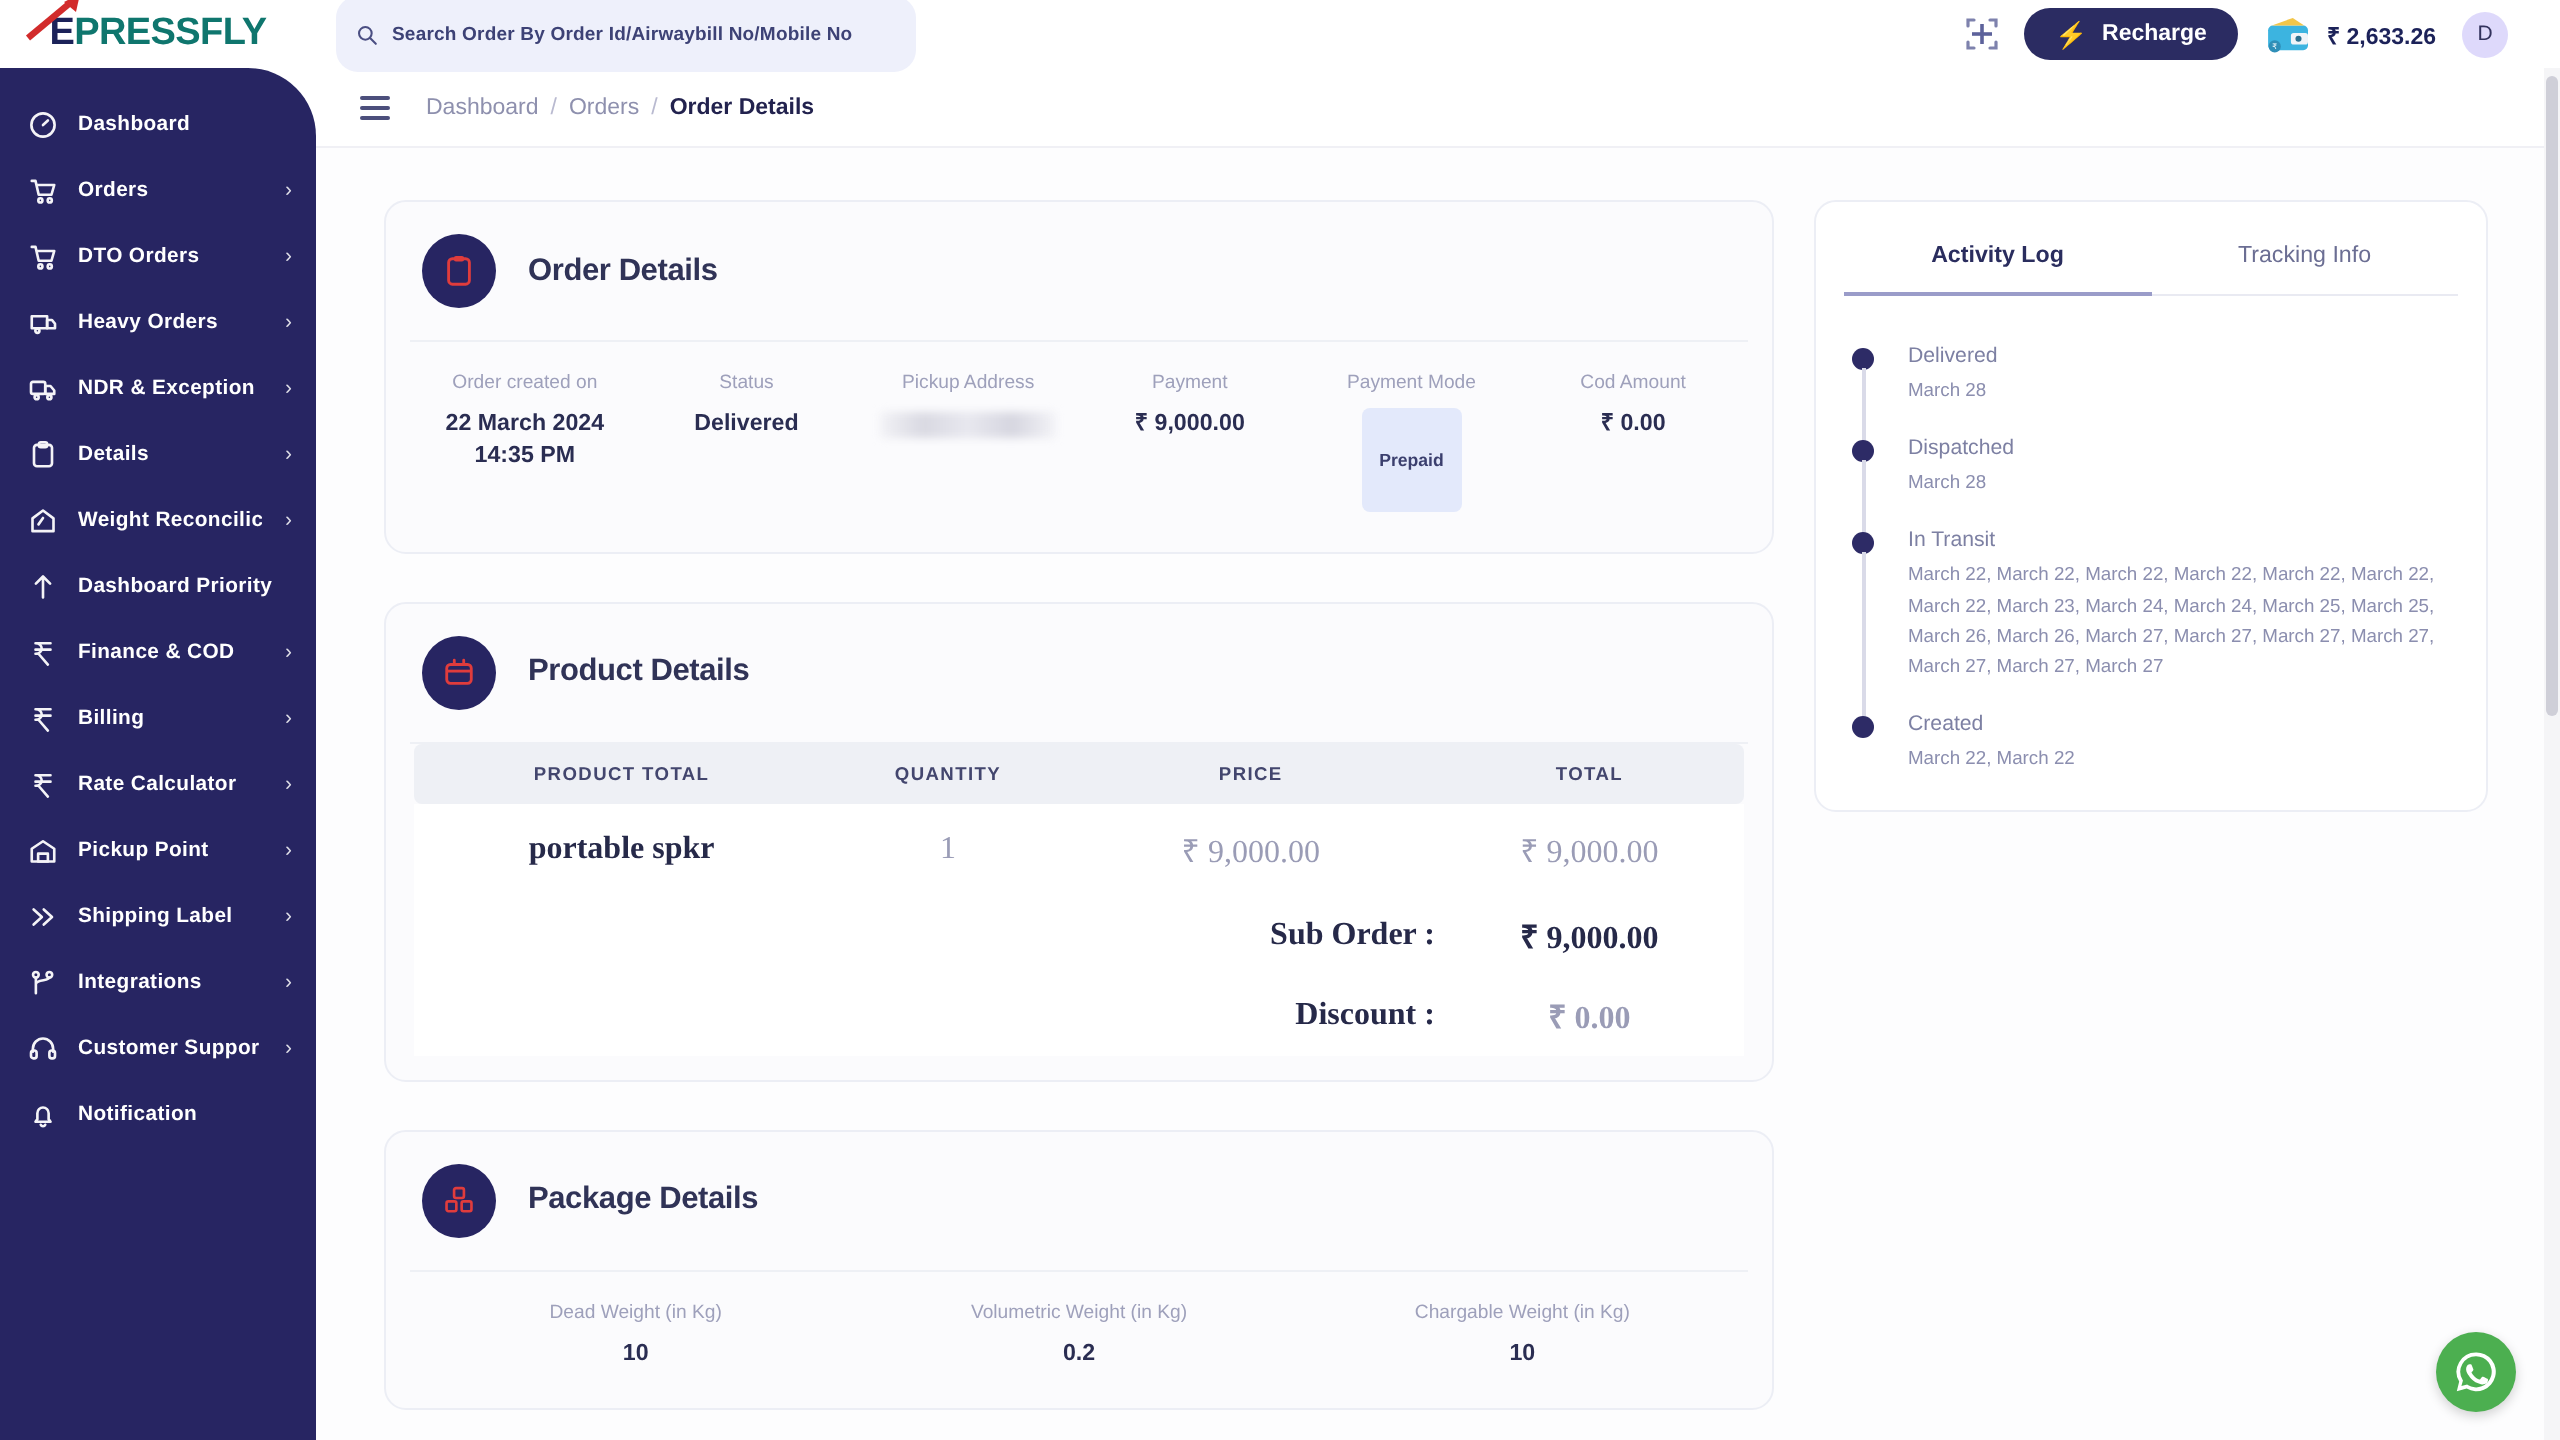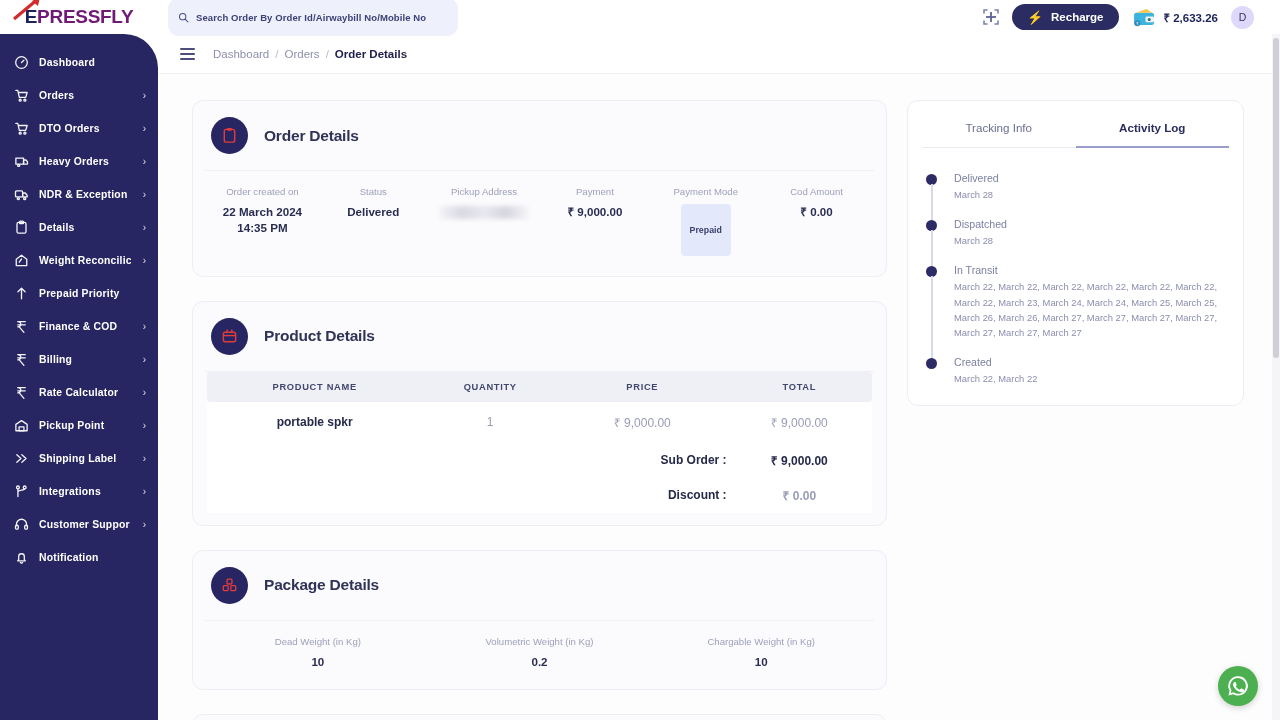--- a/index.html
+++ b/index.html
@@ -18,21 +18,21 @@
     background: #ffffff; display: flex; align-items: center; z-index: 30;
   }
   .logo {
     width: 158px; display: flex; align-items: center; justify-content: center;
     position: relative; height: 34px;
   }
   .logo-text {
     font-size: 19px; font-weight: bold; letter-spacing: -0.3px;
     color: #1c2259; position: relative; white-space: nowrap;
   }
-  .logo-text .fly { color: #701a75; }
+  .logo-text .fly { color: #0f766e; }
   .logo-arrow { position: absolute; left: 12px; top: -5px; pointer-events: none; }
 
   .searchbox {
     margin-left: 10px; width: 290px; height: 38px; border-radius: 11px;
     background: #eef0fb; display: flex; align-items: center; padding: 0 10px; gap: 7px;
   }
   .searchbox .ph {
     font-size: 9.5px; color: #3d4276; font-weight: bold; letter-spacing: 0.1px;
     white-space: nowrap; overflow: hidden;
   }
@@ -119,21 +119,21 @@
   }
 
   
   .ptable { width: 100%; border-collapse: collapse; margin: 0 14px 12px 14px; width: calc(100% - 28px); }
   .ptable thead th {
     background: #eef0f5; font-size: 9.3px; font-weight: bold; color: #43466e;
     letter-spacing: .7px; padding: 10px 0; text-align: center;
   }
   .ptable thead th:first-child { border-top-left-radius: 4px; border-bottom-left-radius: 4px; }
   .ptable thead th:last-child { border-top-right-radius: 4px; border-bottom-right-radius: 4px; }
-  .ptable tbody td { padding: 12px 0; text-align: center; font-size: 12px; color: #9a9cb6; background: #fff; }
+  .ptable tbody td { padding: 12px 0; text-align: center; font-size: 16px; color: #9a9cb6; background: #fff; font-family: Liberation Serif, serif; }
   .ptable tbody td.pname { font-weight: bold; color: #262949; }
   .sumrow td { padding: 9px 0 9px 0 !important; background: #fff; }
   .sum-lbl { text-align: right !important; font-size: 10.8px; font-weight: bold; color: #262949 !important; padding-right: 14px !important; }
   .sum-val { font-size: 10.6px; font-weight: bold; color: #262949 !important; }
   .sum-val.muted { color: #9a9cb6 !important; }
   .sum-val.green { color: #18a97b !important; }
 
   
   .log-card { background:#fff; border:1px solid #eceef5; border-radius: 11px; padding: 0 0 14px 0; }
   .tabs { display: flex; padding: 0 14px; }
@@ -281,21 +281,21 @@
           <path d="M2.4 13.4 L2.4 6.6 L8 2.4 L13.6 6.6 L13.6 13.4 Z" fill="none" stroke="#ffffff" stroke-width="1.4" stroke-linecap="round" stroke-linejoin="round"></path>
           <path d="M5.6 9.8 L8 6.4" fill="none" stroke="#ffffff" stroke-width="1.4" stroke-linecap="round" stroke-linejoin="round"></path>
         </svg>
         <span class="lbl">Weight Reconcilic</span>
         <span class="chev">›</span>
       </div>
       <div class="nav-item">
         <svg class="ico" viewBox="0 0 16 16">
           <path d="M8 13.6 L8 2.6 M4.2 6.2 L8 2.4 L11.8 6.2" fill="none" stroke="#ffffff" stroke-width="1.4" stroke-linecap="round" stroke-linejoin="round"></path>
         </svg>
-        <span class="lbl">Prepaid Priority</span>
+        <span class="lbl">Dashboard Priority</span>
       </div>
       <div class="nav-item">
         <svg class="ico" viewBox="0 0 16 16">
           <path d="M4 2.8h8 M4 6.2h8 M4 2.8c4.4 0 4.4 5.6 0 5.6h1.6l5 5.8" fill="none" stroke="#ffffff" stroke-width="1.4" stroke-linecap="round" stroke-linejoin="round"></path>
         </svg>
         <span class="lbl">Finance &amp; COD</span>
         <span class="chev">›</span>
       </div>
       <div class="nav-item">
         <svg class="ico" viewBox="0 0 16 16">
@@ -417,21 +417,21 @@
                 <line x1="2.5" y1="8" x2="15.5" y2="8" stroke="#e03c3c" stroke-width="1.5"></line>
                 <path d="M6.5 4.5 L6.5 2.2 M11.5 4.5 L11.5 2.2" stroke="#e03c3c" stroke-width="1.5" stroke-linecap="round"></path>
               </svg>
             </div>
             <div class="card-title">Product Details</div>
           </div>
           <div class="card-sep"></div>
           <table class="ptable">
             <thead>
                 <tr id="ptable-head">
-                  <th>PRODUCT NAME</th>
+                  <th>PRODUCT TOTAL</th>
                   <th>QUANTITY</th>
                   <th>PRICE</th>
                   <th>TOTAL</th>
                 </tr>
               </thead>
             <tbody id="ptable-body">
                 <tr>
                   <td class="pname">portable spkr</td>
                   <td>1</td>
                   <td>₹ 9,000.00</td>
@@ -483,22 +483,22 @@
           <div class="card-head">
             
             
           </div>
         </div>
       </div>
 
       <div class="right-col">
         <div class="log-card">
           <div class="tabs" id="log-tabs">
+              <div class="tab active">Activity Log</div>
               <div class="tab">Tracking Info</div>
-              <div class="tab active">Activity Log</div>
             </div>
           <div class="timeline" id="timeline">
               <div class="tl-item">
                 <span class="tl-dot"></span>
                  <span class="tl-line"></span>
                  <div class="tl-title">Delivered</div>
                  <div class="tl-sub">March 28</div>
               </div>
               <div class="tl-item">
                 <span class="tl-dot"></span>

